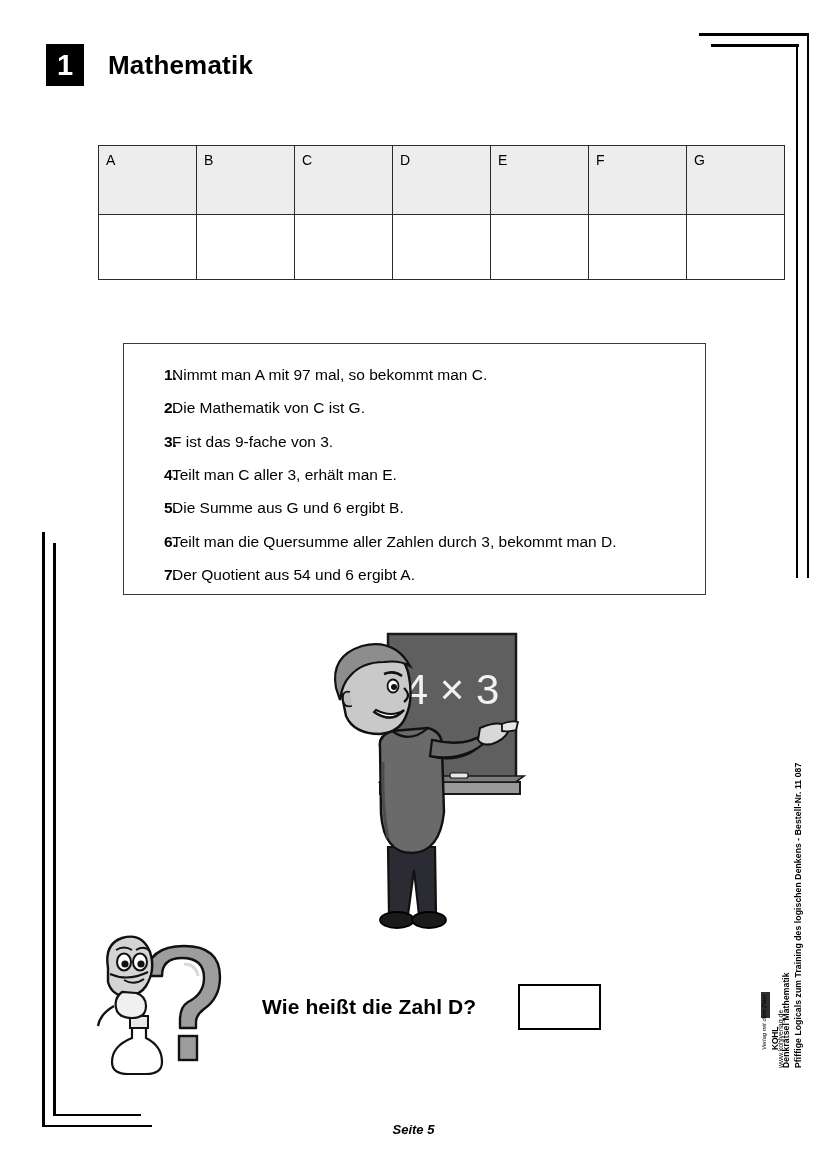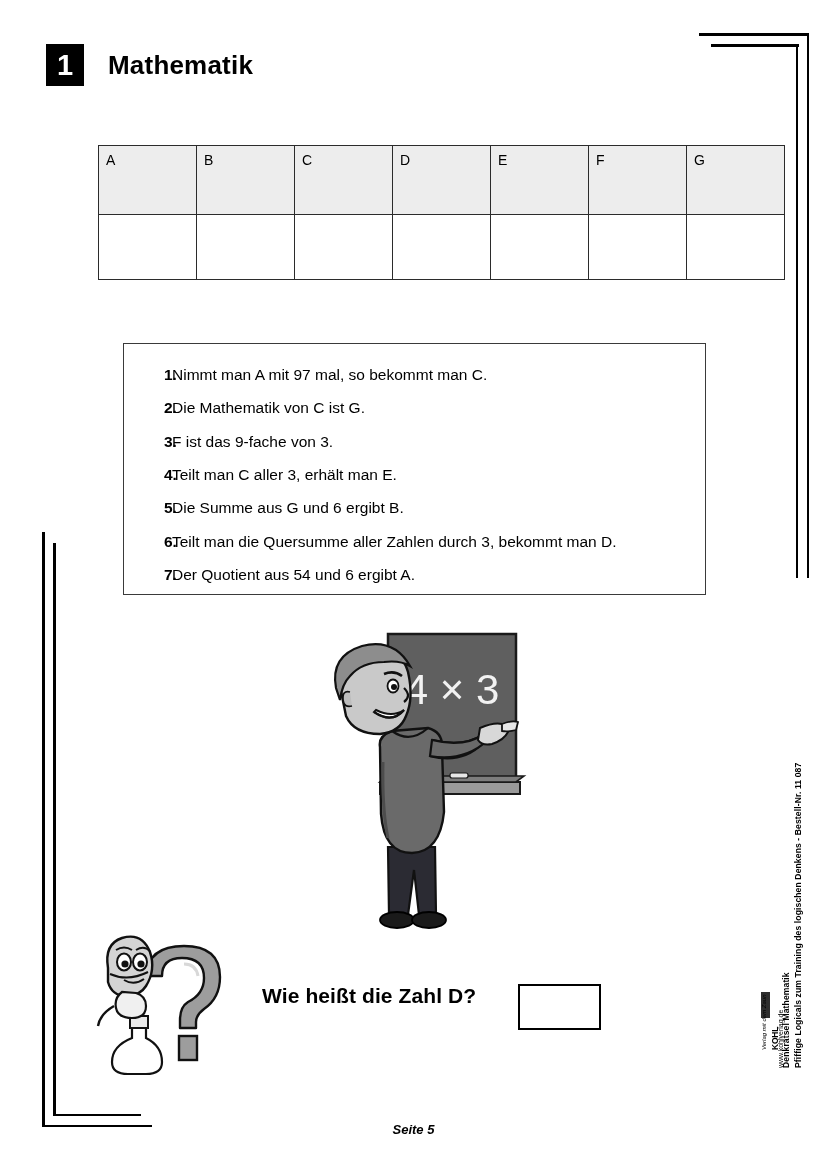--- a/index.html
+++ b/index.html
@@ -126,21 +126,21 @@
     width: 140px;
     height: 150px;
   }
 
   
   #final-question-row {
     position: absolute;
     top: 984px;
     left: 262px;
     display: flex;
-    align-items: flex-start;
+    align-items: center;
   }
   #final-question-text {
     font-size: 21px;
     font-weight: bold;
     letter-spacing: 0.1px;
   }
   #final-answer-box {
     margin-left: 42px;
     width: 79px;
     height: 42px;

